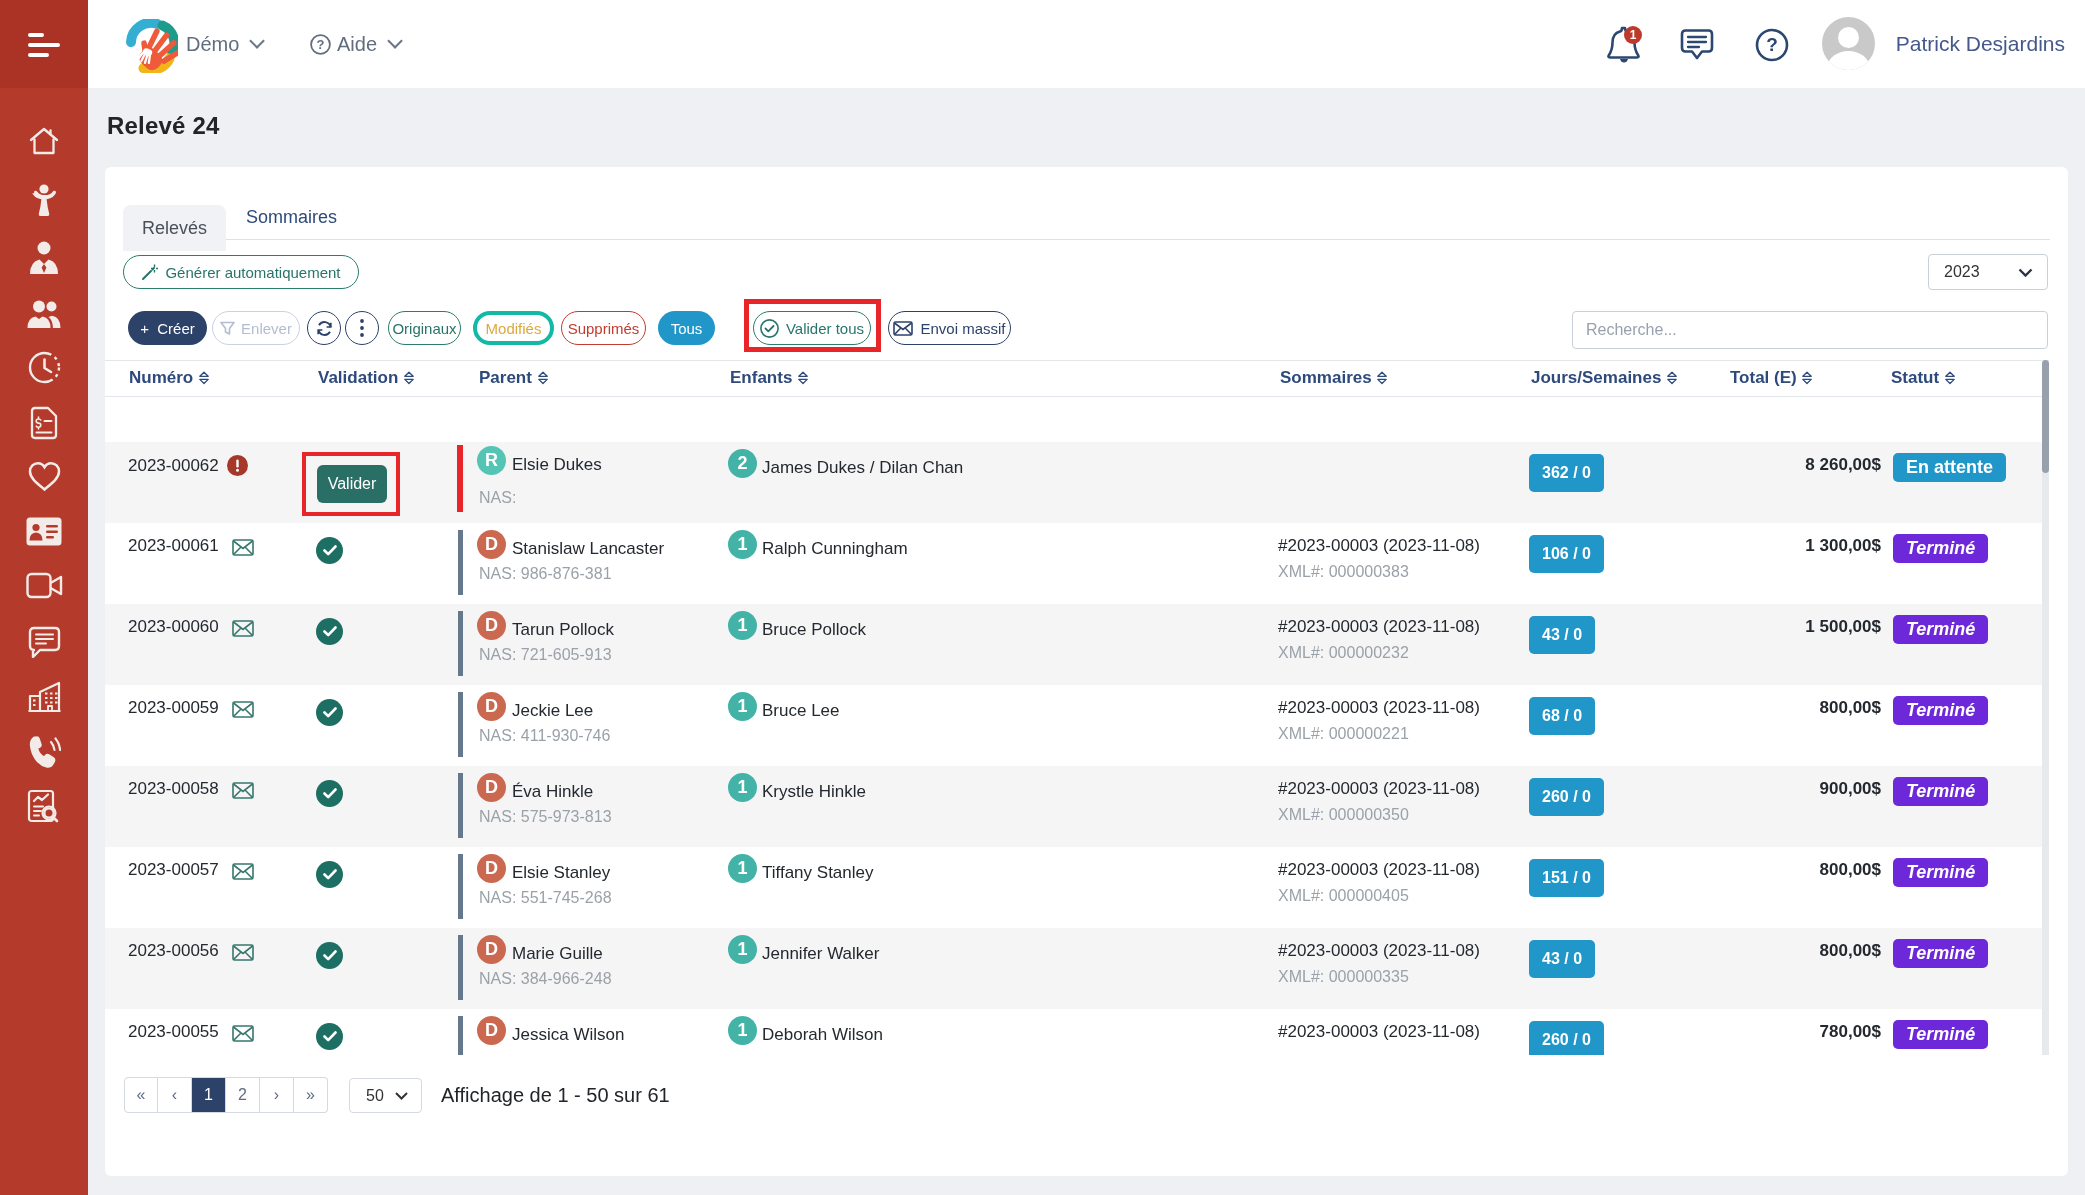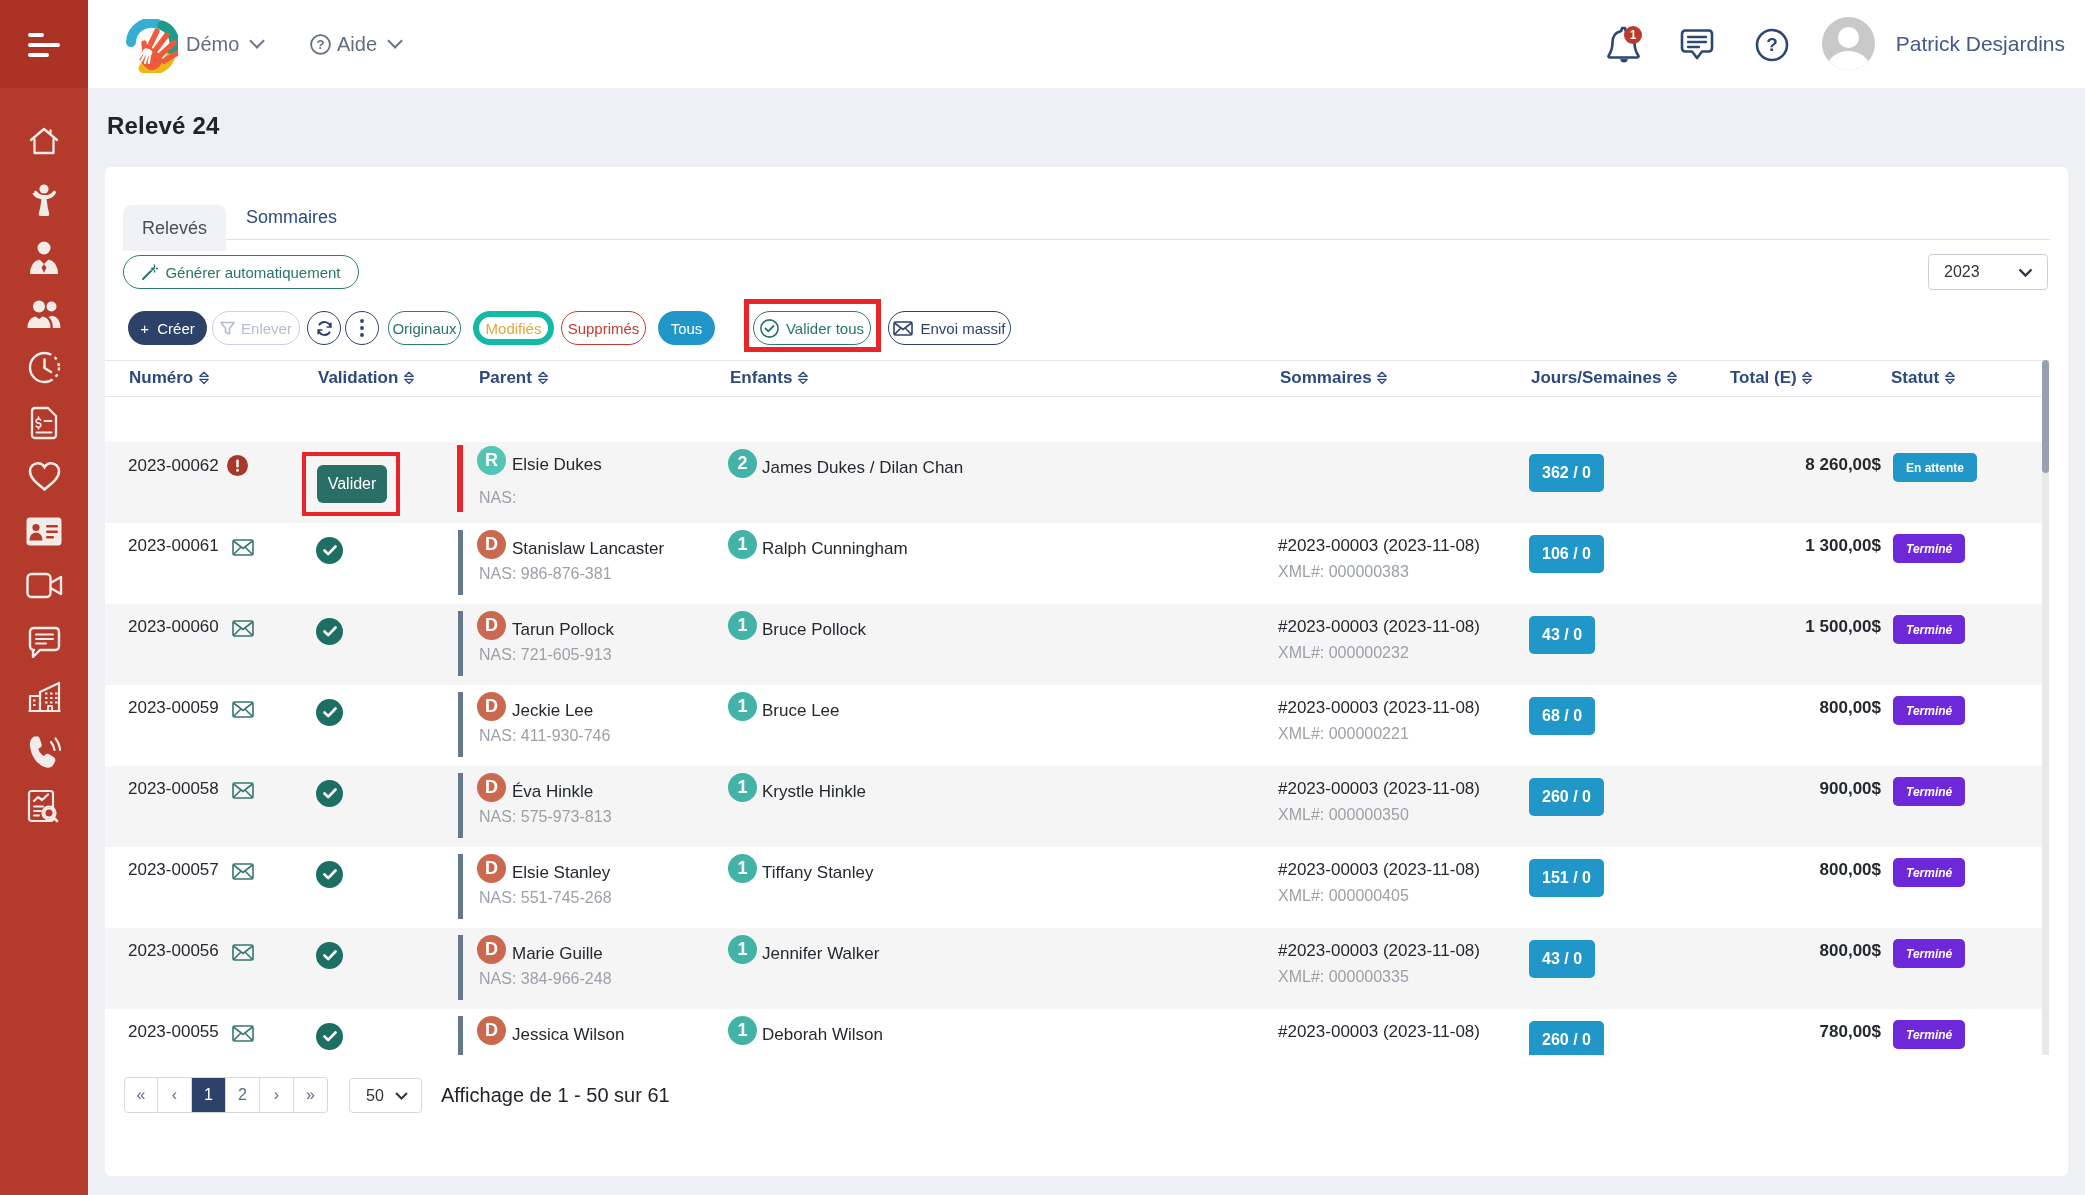--- a/index.html
+++ b/index.html
@@ -33,21 +33,21 @@
 .pill { position:absolute; height:34px; border-radius:17px; display:flex; align-items:center; justify-content:center; font-size:15px; background:#fff; }
 .circ { position:absolute; width:34px; height:34px; border-radius:50%; display:flex; align-items:center; justify-content:center; background:#fff; }
 
 #gen { left:18px; top:88px; width:236px; border:1px solid #2a7d6d; color:#27756a; }
 #selyear { position:absolute; left:1823px; top:87px; width:120px; height:36px; border:1px solid #c9d0d9; border-radius:4px; background:#fff; font-size:16px; color:#333; display:flex; align-items:center; padding-left:15px; }
 #b-creer { left:23px; top:144px; width:79px; background:#2d4269; color:#fff; }
 #b-enlever { left:107px; top:144px; width:88px; border:1px solid #ccd2e3; color:#b3bcd1; }
 #b-refresh { left:202px; top:144px; border:1px solid #2d4269; }
 #b-dots { left:240px; top:144px; border:1px solid #2d4269; color:#2d4269; font-weight:bold; font-size:16px; }
 #b-orig { left:283px; top:144px; width:73px; border:1px solid #2a7d6d; color:#27756a; }
-#b-modif { left:368px; top:144px; width:81px; border:6px solid #14b8a6; color:#dca93d; }
+#b-modif { left:368px; top:144px; width:81px; border:4px solid #14b8a6; color:#dca93d; }
 #b-suppr { left:456px; top:144px; width:85px; border:1px solid #c23b2e; color:#c23b2e; }
 #b-tous { left:553px; top:144px; width:57px; background:#2196c9; color:#fff; }
 #annot1 { position:absolute; left:639px; top:132px; width:137px; height:53px; border:5px solid #e8262a; }
 #b-validertous { left:648px; top:144px; width:118px; border:1px solid #2a7d6d; color:#27756a; }
 #b-envoi { left:783px; top:144px; width:123px; border:1px solid #2d4269; color:#2d4269; }
 #search { position:absolute; left:1467px; top:144px; width:476px; height:38px; border:1px solid #c9d0d9; border-radius:4px; display:flex; align-items:center; padding-left:13px; color:#98a1ad; font-size:16px; }
 
 
 #thead { position:absolute; left:0; top:193px; width:1944px; height:37px; border-top:1px solid #e4e7ea; border-bottom:1px solid #e3e6ea; }
 .th { position:absolute; top:7px; font-size:17px; font-weight:bold; color:#2e4a7c; }
@@ -59,21 +59,21 @@
 .num { position:absolute; left:23px; top:13px; font-size:17px; color:#24292f; }
 .bar { position:absolute; left:353px; top:7px; width:5px; height:65px; background:#66788c; }
 .av { position:absolute; width:29px; height:29px; border-radius:50%; color:#fff; font-weight:bold; font-size:18px; display:flex; align-items:center; justify-content:center; }
 .pname { position:absolute; left:407px; top:16px; font-size:17px; color:#24292f; }
 .nas { position:absolute; left:374px; top:42px; font-size:16px; color:#9ba1a8; }
 .ename { position:absolute; left:657px; top:16px; font-size:17px; color:#24292f; }
 .somm { position:absolute; left:1173px; top:13px; font-size:17px; color:#24292f; }
 .xml { position:absolute; left:1173px; top:40px; font-size:16px; color:#9ba1a8; }
 .jbadge { position:absolute; left:1424px; top:12px; height:38px; border-radius:5px; background:#2196c9; color:#fff; font-weight:bold; font-size:16px; display:flex; align-items:center; padding:0 13px; }
 .tot { position:absolute; left:1576px; top:13px; width:200px; text-align:right; font-size:17px; font-weight:bold; color:#24292f; }
-.st { position:absolute; left:1788px; top:11px; height:29px; border-radius:5px; color:#fff; font-weight:bold; font-size:12px; display:flex; align-items:center; padding:0 13px; }
+.st { position:absolute; left:1788px; top:11px; height:29px; border-radius:5px; color:#fff; font-weight:bold; font-size:18px; display:flex; align-items:center; padding:0 13px; }
 .st-att { background:#2196c9; }
 .st-term { background:#6d28d9;font-style:italic; }
 .chk { position:absolute; left:211px; top:14px; width:27px; height:27px; border-radius:50%; background:#1e6f63; display:flex; align-items:center; justify-content:center; }
 .env { position:absolute; left:127px; top:16px; }
 
 
 #sbar-thumb { position:absolute; left:1937px; top:193px; width:7px; height:113px; background:#97a1ad; border-radius:4px; }
 #sbar-track { position:absolute; left:1937px; top:306px; width:7px; height:582px; background:#e7e9ec; }
 
 
@@ -287,20 +287,21 @@
     <div class="pill" id="b-tous">Tous</div>
     <div id="annot1"></div>
     <div class="pill" id="b-validertous"><svg width="19" height="19" viewBox="0 0 19 19" style="margin-right:7px">
           <circle cx="9.5" cy="9.5" r="8.6" fill="none" stroke="#27756a" stroke-width="1.6"></circle>
           <path d="M5.5 9.5 L8.3 12.3 L13.5 7" fill="none" stroke="#27756a" stroke-width="1.8" stroke-linecap="round" stroke-linejoin="round"></path>
         </svg>Valider tous</div>
     <div class="pill" id="b-envoi"><svg width="20" height="15" viewBox="0 0 20 15" style="margin-right:7px" fill="none" stroke="#2d4269" stroke-width="1.6">
           <rect x="1" y="1" width="18" height="13" rx="1.5"></rect>
           <path d="M1.5 2 L10 8.5 L18.5 2 M1.5 13.5 L7.8 7 M18.5 13.5 L12.2 7"></path>
         </svg>Envoi massif</div>
+    <div id="search">Recherche...</div>
     <div id="thead">
       <div class="th" style="left:24px">Numéro <svg class="sort" width="12" height="14" viewBox="0 0 12 14">
             <path d="M6 1.2 L10.2 5.3 H1.8 Z M1.8 8.4 H10.2 L6 12.5 Z" fill="none" stroke="#2e4a7c" stroke-width="1.3" stroke-linejoin="round"></path>
           </svg></div>
       <div class="th" style="left:213px">Validation <svg class="sort" width="12" height="14" viewBox="0 0 12 14">
             <path d="M6 1.2 L10.2 5.3 H1.8 Z M1.8 8.4 H10.2 L6 12.5 Z" fill="none" stroke="#2e4a7c" stroke-width="1.3" stroke-linejoin="round"></path>
           </svg></div>
       <div class="th" style="left:374px">Parent <svg class="sort" width="12" height="14" viewBox="0 0 12 14">
             <path d="M6 1.2 L10.2 5.3 H1.8 Z M1.8 8.4 H10.2 L6 12.5 Z" fill="none" stroke="#2e4a7c" stroke-width="1.3" stroke-linejoin="round"></path>
           </svg></div>

